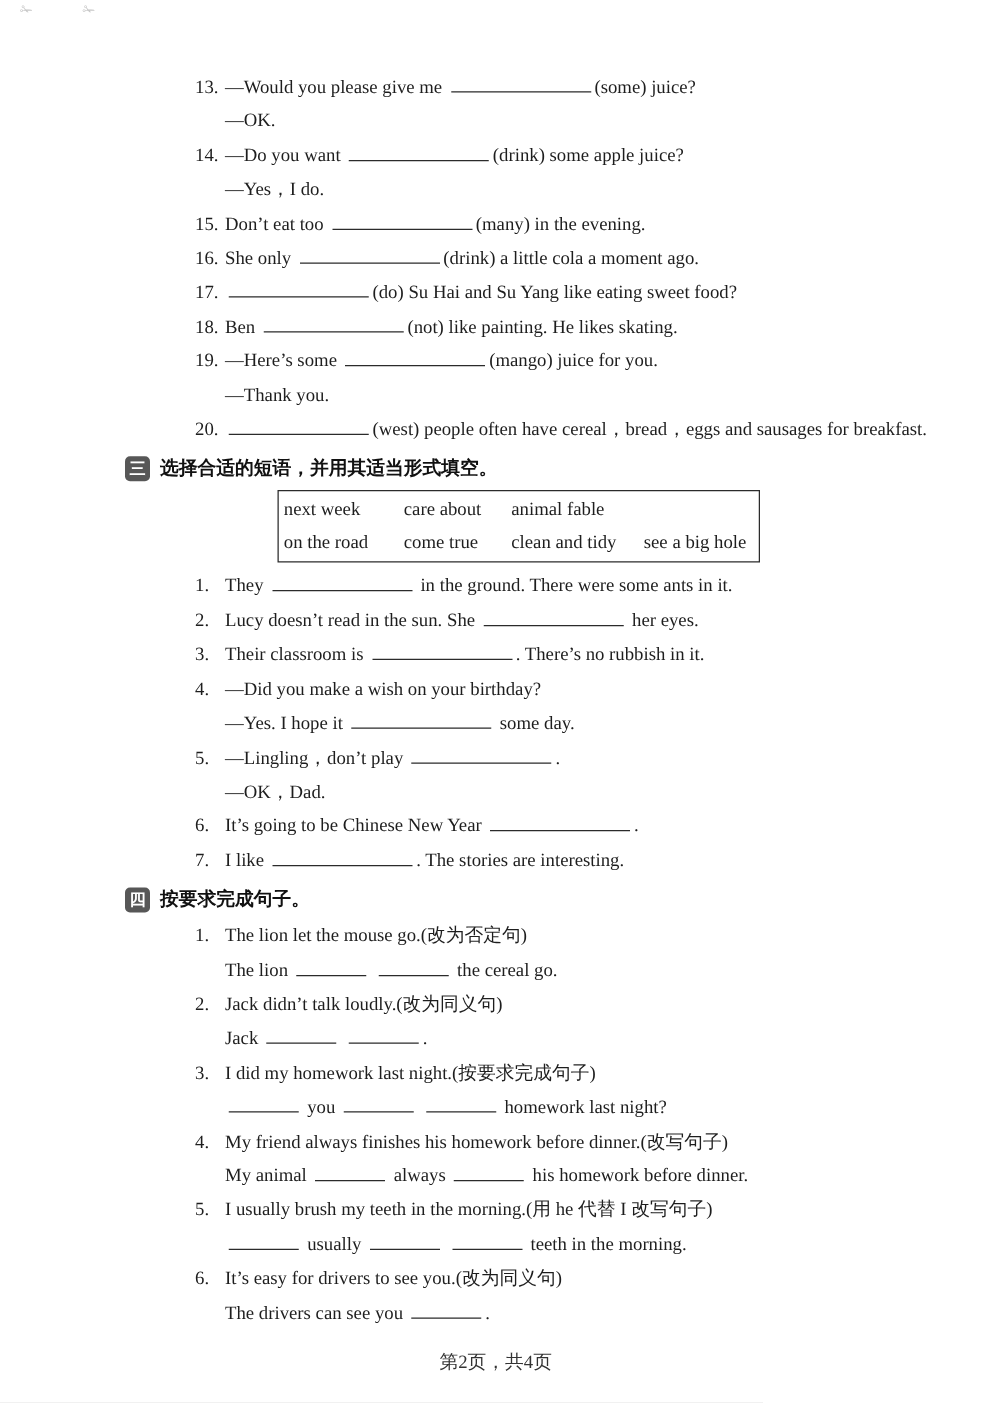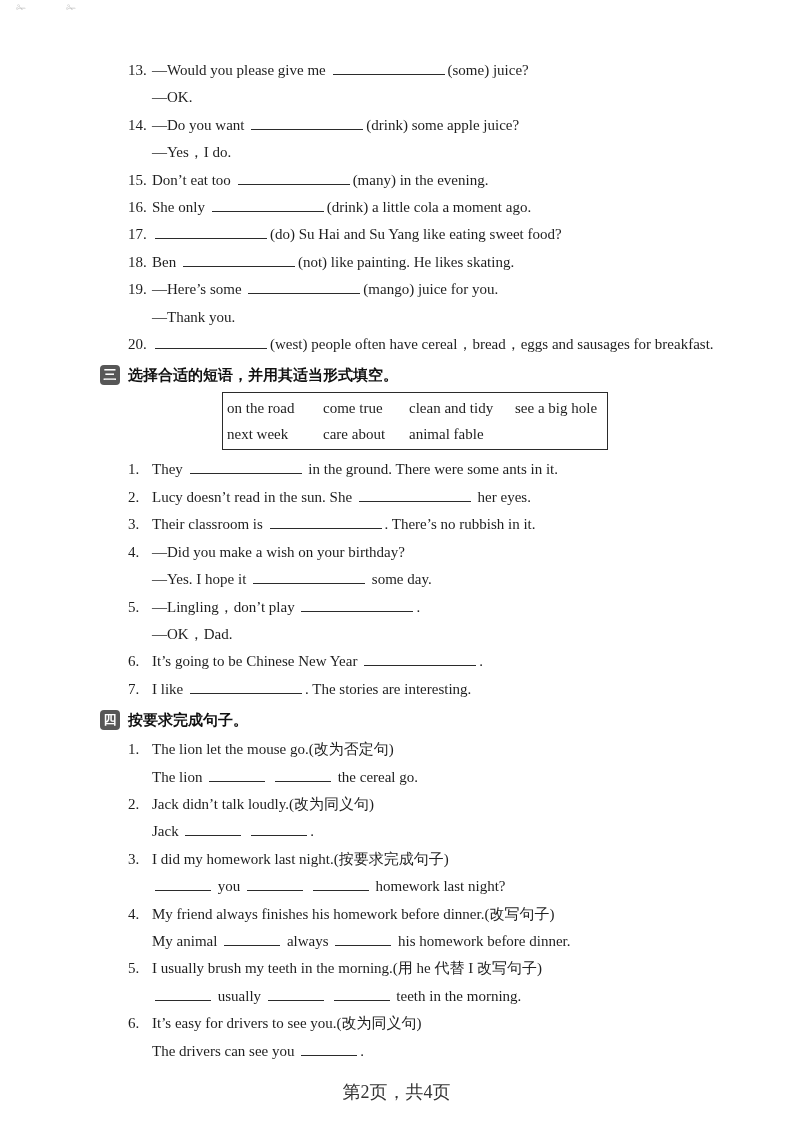--- a/index.html
+++ b/index.html
@@ -12,21 +12,21 @@
     font-size:15px;
     color:#1e1e1e;
     overflow:hidden;
   }
   .cut-marks{
     position:absolute;top:1px;left:16px;
     display:flex;gap:40px;
     font-size:12px;color:#999;opacity:.55;
   }
   .content{position:absolute;top:57px;left:128px;right:6px;}
-  .line{line-height:27.4px;white-space:nowrap;}
+  .line{line-height:27.4px;white-space:nowrap;margin-left:28px;}
   .num{display:inline-block;width:24px;}
   .cont{padding-left:24px;}
   .blank{
     display:inline-block;
     border-bottom:1px solid #2b2b2b;
     height:13px;
     vertical-align:baseline;
     margin:0 3px;
   }
   .blank.long{width:112px;}
@@ -54,21 +54,21 @@
   }
   .phrase-row{
     display:grid;
     grid-template-columns:96px 86px 106px auto;
     line-height:26px;
   }
   .phrase{white-space:nowrap;}
   .page-footer{
     position:absolute;left:0;right:0;top:1080px;
     text-align:center;
-    font-size:18px;color:#333;
+    font-size:15px;color:#333;
   }
 </style>
 </head>
 <body>
 
 <div class="page">
 
   <div class="cut-marks">
     <span>✁</span>
     <span>✁</span>
@@ -90,29 +90,29 @@
         <div class="line"><span class="num">20.</span><span class="blank long"></span><span>(west) people often have cereal，bread，eggs and sausages for breakfast.</span></div>
       </div>
 
     <div class="sec-header">
       <span class="badge">三</span>
       <span>选择合适的短语，并用其适当形式填空。</span>
     </div>
 
     <div class="phrase-box" id="phrase-box">
         <div class="phrase-row">
+          <span class="phrase">next week</span>
+          <span class="phrase">care about</span>
+          <span class="phrase">animal fable</span>
+        </div>
+        <div class="phrase-row">
           <span class="phrase">on the road</span>
           <span class="phrase">come true</span>
           <span class="phrase">clean and tidy</span>
           <span class="phrase">see a big hole</span>
-        </div>
-        <div class="phrase-row">
-          <span class="phrase">next week</span>
-          <span class="phrase">care about</span>
-          <span class="phrase">animal fable</span>
         </div>
       </div>
 
     <div id="sec3-items">
         <div class="line"><span class="num">1.</span><span>They </span><span class="blank long"></span><span> in the ground. There were some ants in it.</span></div>
         <div class="line"><span class="num">2.</span><span>Lucy doesn’t read in the sun. She </span><span class="blank long"></span><span> her eyes.</span></div>
         <div class="line"><span class="num">3.</span><span>Their classroom is </span><span class="blank long"></span><span>. There’s no rubbish in it.</span></div>
         <div class="line"><span class="num">4.</span><span>—Did you make a wish on your birthday?</span></div>
         <div class="line cont"><span>—Yes. I hope it </span><span class="blank long"></span><span> some day.</span></div>
         <div class="line"><span class="num">5.</span><span>—Lingling，don’t play </span><span class="blank long"></span><span>.</span></div>

